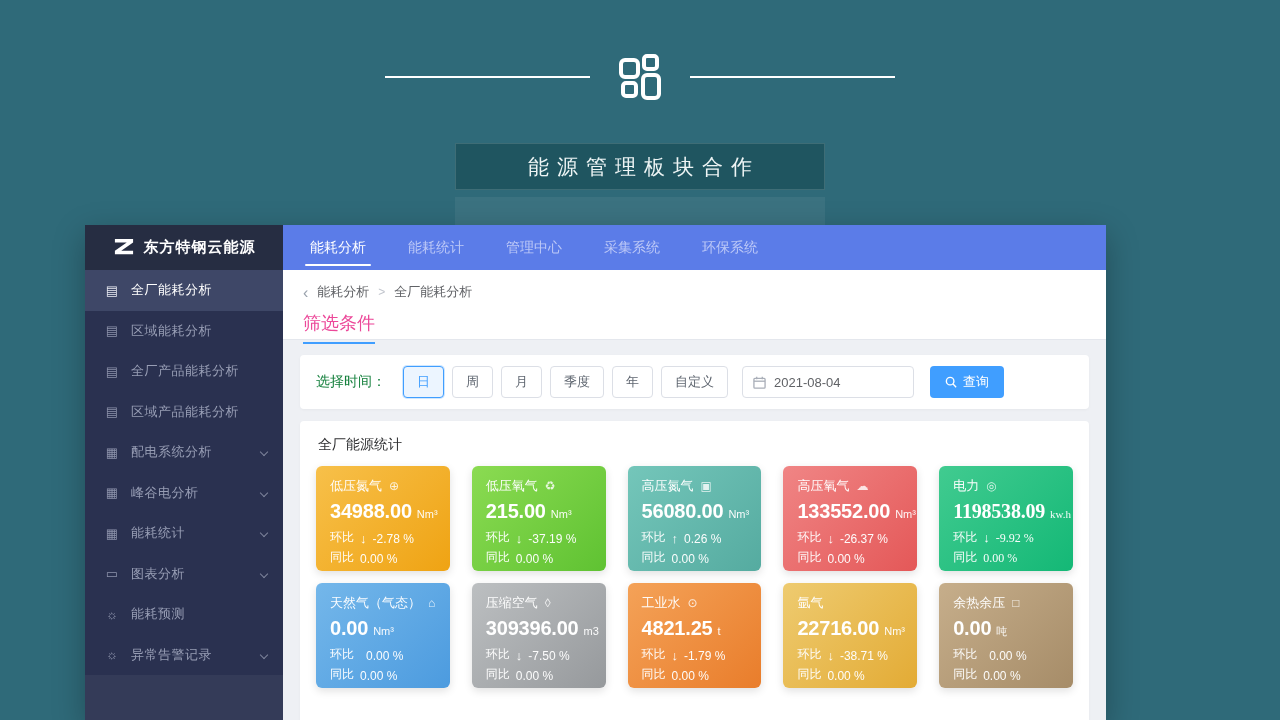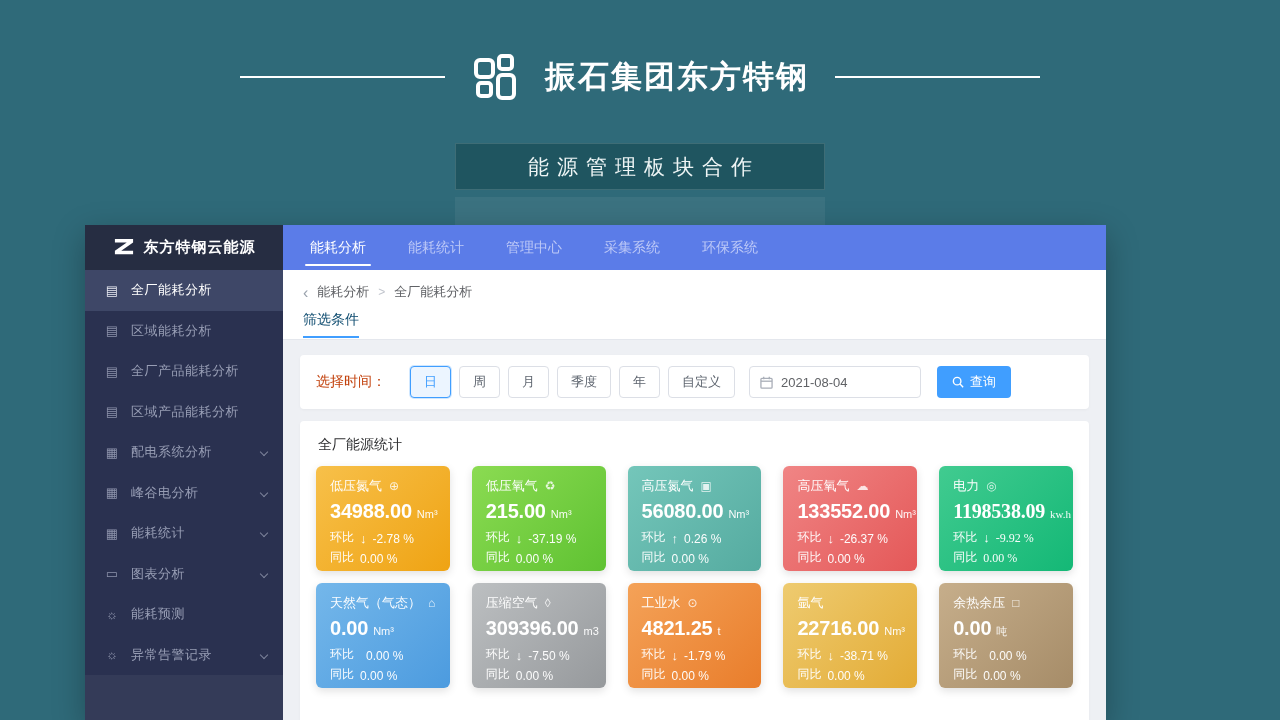--- a/index.html
+++ b/index.html
@@ -52,26 +52,26 @@
   .side-item.active .mi { color:#e8eaf2; }
   .side-footer { height:45px; background:rgba(255,255,255,0.05); }
 
   
   .main { position:absolute; left:198px; top:45px; right:0; bottom:0; }
   .content-head { background:#ffffff; height:70px; border-bottom:1px solid #e4e7ed; }
   .breadcrumb { display:flex; align-items:center; gap:9px; padding:13px 20px 0 20px; font-size:13px; color:#606266; }
   .bc-back { color:#9aa2ad; font-size:16px; line-height:13px; cursor:pointer; }
   .bc-sep { color:#c0c4cc; font-size:12px; }
   .bc-link { cursor:pointer; }
-  .filter-tab { display:inline-block; margin:10px 0 0 20px; padding-bottom:7px; font-size:14px; color:#0c4a6e;
+  .filter-tab { display:inline-block; margin:10px 0 0 20px; padding-bottom:7px; font-size:18px; color:#ec4899;
     border-bottom:2px solid #409eff; cursor:pointer; }
 
   .filter-panel { margin:15px 17px 0 17px; height:54px; background:#ffffff; border-radius:4px;
     display:flex; align-items:center; padding:0 16px; box-shadow:0 1px 3px rgba(0,0,0,0.04); }
-  .filter-label { font-size:14px; color:#c2410c; margin-right:24px; }
+  .filter-label { font-size:14px; color:#15803d; margin-right:17px; }
   .t-btn { height:32px; padding:0 13px; margin-right:8px; background:#ffffff; border:1px solid #dcdfe6;
     border-radius:4px; font-size:13px; color:#5f6670; cursor:pointer; font-family:inherit; }
   .t-btn.active { border-color:#409eff; background:#ecf5ff; color:#409eff; box-shadow:0 0 0 1px rgba(64,158,255,.25); }
   .date-input { width:172px; height:32px; border:1px solid #dcdfe6; border-radius:4px; margin-left:6px;
     display:flex; align-items:center; gap:8px; padding:0 10px; background:#ffffff; cursor:text; }
   .date-input span { font-size:13px; color:#606266; }
   .search-btn { margin-left:16px; height:32px; padding:16px 15px; background:#409eff; border:none; border-radius:4px;
     color:#ffffff; font-size:13px; display:flex; align-items:center; gap:6px; cursor:pointer; font-family:inherit; }
 
   .stats-panel { margin:12px 17px 0 17px; background:#ffffff; border-radius:4px; padding:13px 16px 16px 16px;
@@ -93,21 +93,20 @@
 <body>
 
 <div class="hero-title-row">
   <div class="deco-line"></div>
   <svg class="hero-logo" viewBox="0 0 48 48" fill="none" stroke="#ffffff" stroke-width="4">
     <rect x="5" y="7" width="17" height="17" rx="4"></rect>
     <rect x="28" y="3" width="13" height="13" rx="3"></rect>
     <rect x="7" y="30" width="13" height="13" rx="3"></rect>
     <rect x="27" y="22" width="16" height="23" rx="4"></rect>
   </svg>
-  <div class="hero-title">振石集团东方特钢</div>
   <div class="deco-line"></div>
 </div>
 
 <div class="ghost-box"></div>
 <div class="hero-subtitle">能源管理板块合作</div>
 
 <div class="dashboard">
 
   <div class="topbar">
     <div class="brand">

